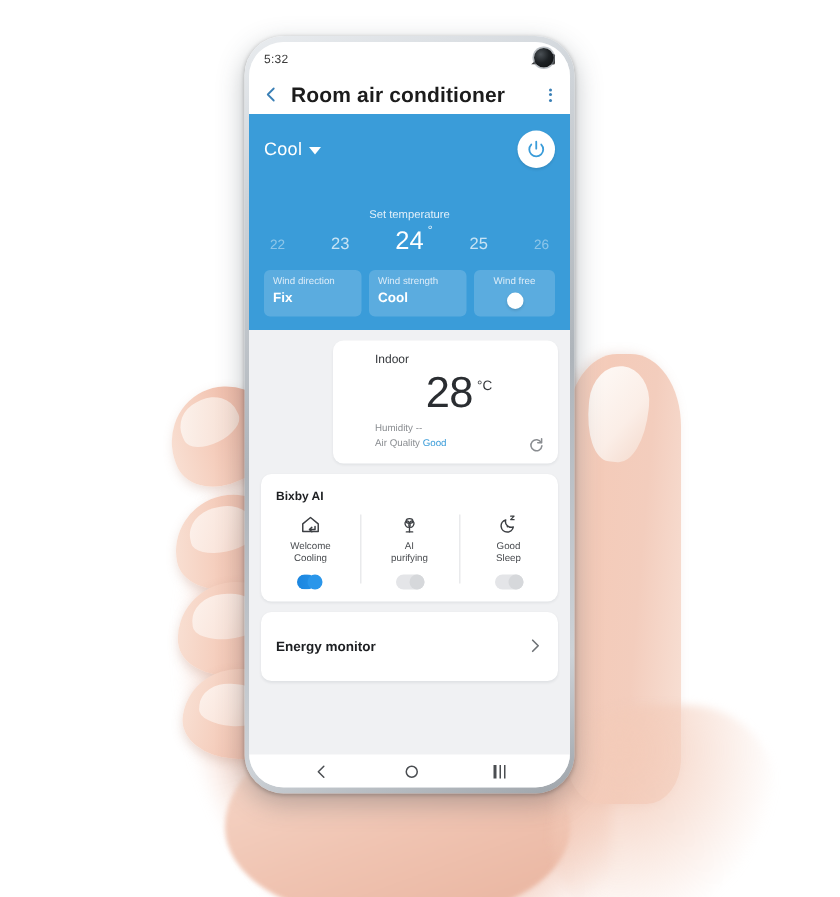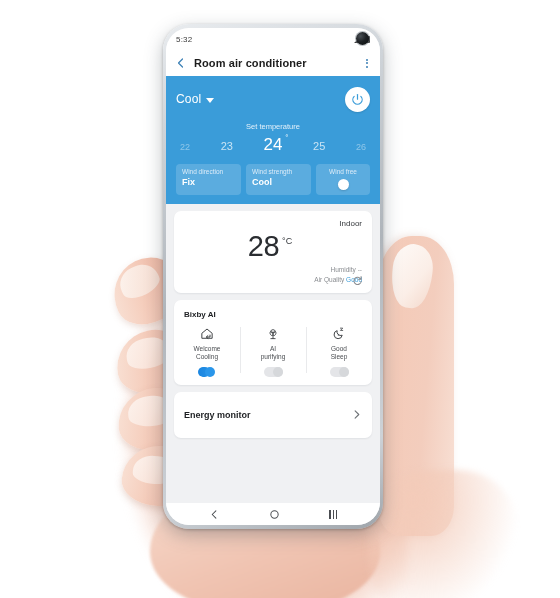--- a/index.html
+++ b/index.html
@@ -129,21 +129,21 @@
   
   .appbar {
     height: 26px; flex: 0 0 26px;
     background: #ffffff;
     display: flex; align-items: center;
     padding: 0 9px;
   }
   .back-chevron { width: 12px; height: 12px; flex: 0 0 12px; }
   .appbar-title {
     flex: 1; text-align: left; padding-left: 7px;
-    font-size: 11px; font-weight: bold; color: #1c1c1c; letter-spacing: .1px;
+    font-size: 14px; font-weight: bold; color: #1c1c1c; letter-spacing: .1px;
   }
   .kebab { display: flex; flex-direction: column; gap: 1.5px; padding: 2px 3px; }
   .kebab i { width: 2px; height: 2px; border-radius: 50%; background: #3a7fb5; display: block; }
 
   
   .bluepanel {
     flex: 0 0 auto;
     background: #3a9cd9;
     padding: 8px 10px 9px 10px;
   }
@@ -151,21 +151,21 @@
   .mode-left { display: flex; align-items: center; gap: 5px; }
   .mode-name { font-size: 12px; color: #ffffff; letter-spacing: .2px; }
   .caret { width: 0; height: 0; border-left: 4px solid transparent; border-right: 4px solid transparent;
            border-top: 5px solid #ffffff; margin-top: 3px; }
   .powerbtn {
     width: 25px; height: 25px; border-radius: 50%;
     background: #ffffff; display: flex; align-items: center; justify-content: center;
     box-shadow: 0 1px 2px rgba(0,0,0,.12);
   }
 
-  .set-label { text-align: center; font-size: 7.5px; color: #e2f0fa; margin-top: 8px; }
+  .set-label { text-align: center; font-size: 7.5px; color: #e2f0fa; margin-top: 24px; }
   .temp-scale {
     display: flex; align-items: baseline; justify-content: space-between;
     padding: 3px 4px 0 4px; margin-top: 1px;
   }
   .t { color: #ffffff; }
   .t.far  { font-size: 9px;  opacity: .42; }
   .t.near { font-size: 11px; opacity: .72; }
   .t.sel  { font-size: 17px; opacity: 1; font-weight: 500; position: relative; }
   .t.sel .deg {
     position: absolute; top: -2px; right: -6px;
@@ -197,21 +197,21 @@
     display: flex; flex-direction: column; gap: 7px;
     overflow: hidden;
   }
   .card {
     background: #ffffff;
     border-radius: 7px;
     box-shadow: 0 1px 2px rgba(20,30,40,0.07);
   }
 
   
-  .indoor { position: relative; padding: 8px 10px 10px 4px; text-align: right; }
+  .indoor { position: relative; padding: 8px 10px 10px 28px; text-align: left; margin-left: 48px; }
   .indoor-title { font-size: 8px; color: #35383c; }
   .indoor-temp { margin-top: 5px; display: flex; align-items: flex-start; justify-content: center; gap: 3px; }
   .indoor-temp .num { font-size: 29px; line-height: .92; color: #2a2d31; font-weight: 300; letter-spacing: -.5px; }
   .indoor-temp .unit { font-size: 9px; color: #35383c; margin-top: 3px; }
   .indoor-sub { font-size: 6.5px; color: #8a8d91; margin-top: 6px; }
   .indoor-sub.aq { margin-top: 2.5px; }
   .aq-good { color: #3a9cd9; }
   .refresh { position: absolute; right: 9px; bottom: 7px; width: 11px; height: 11px; }
 
   

